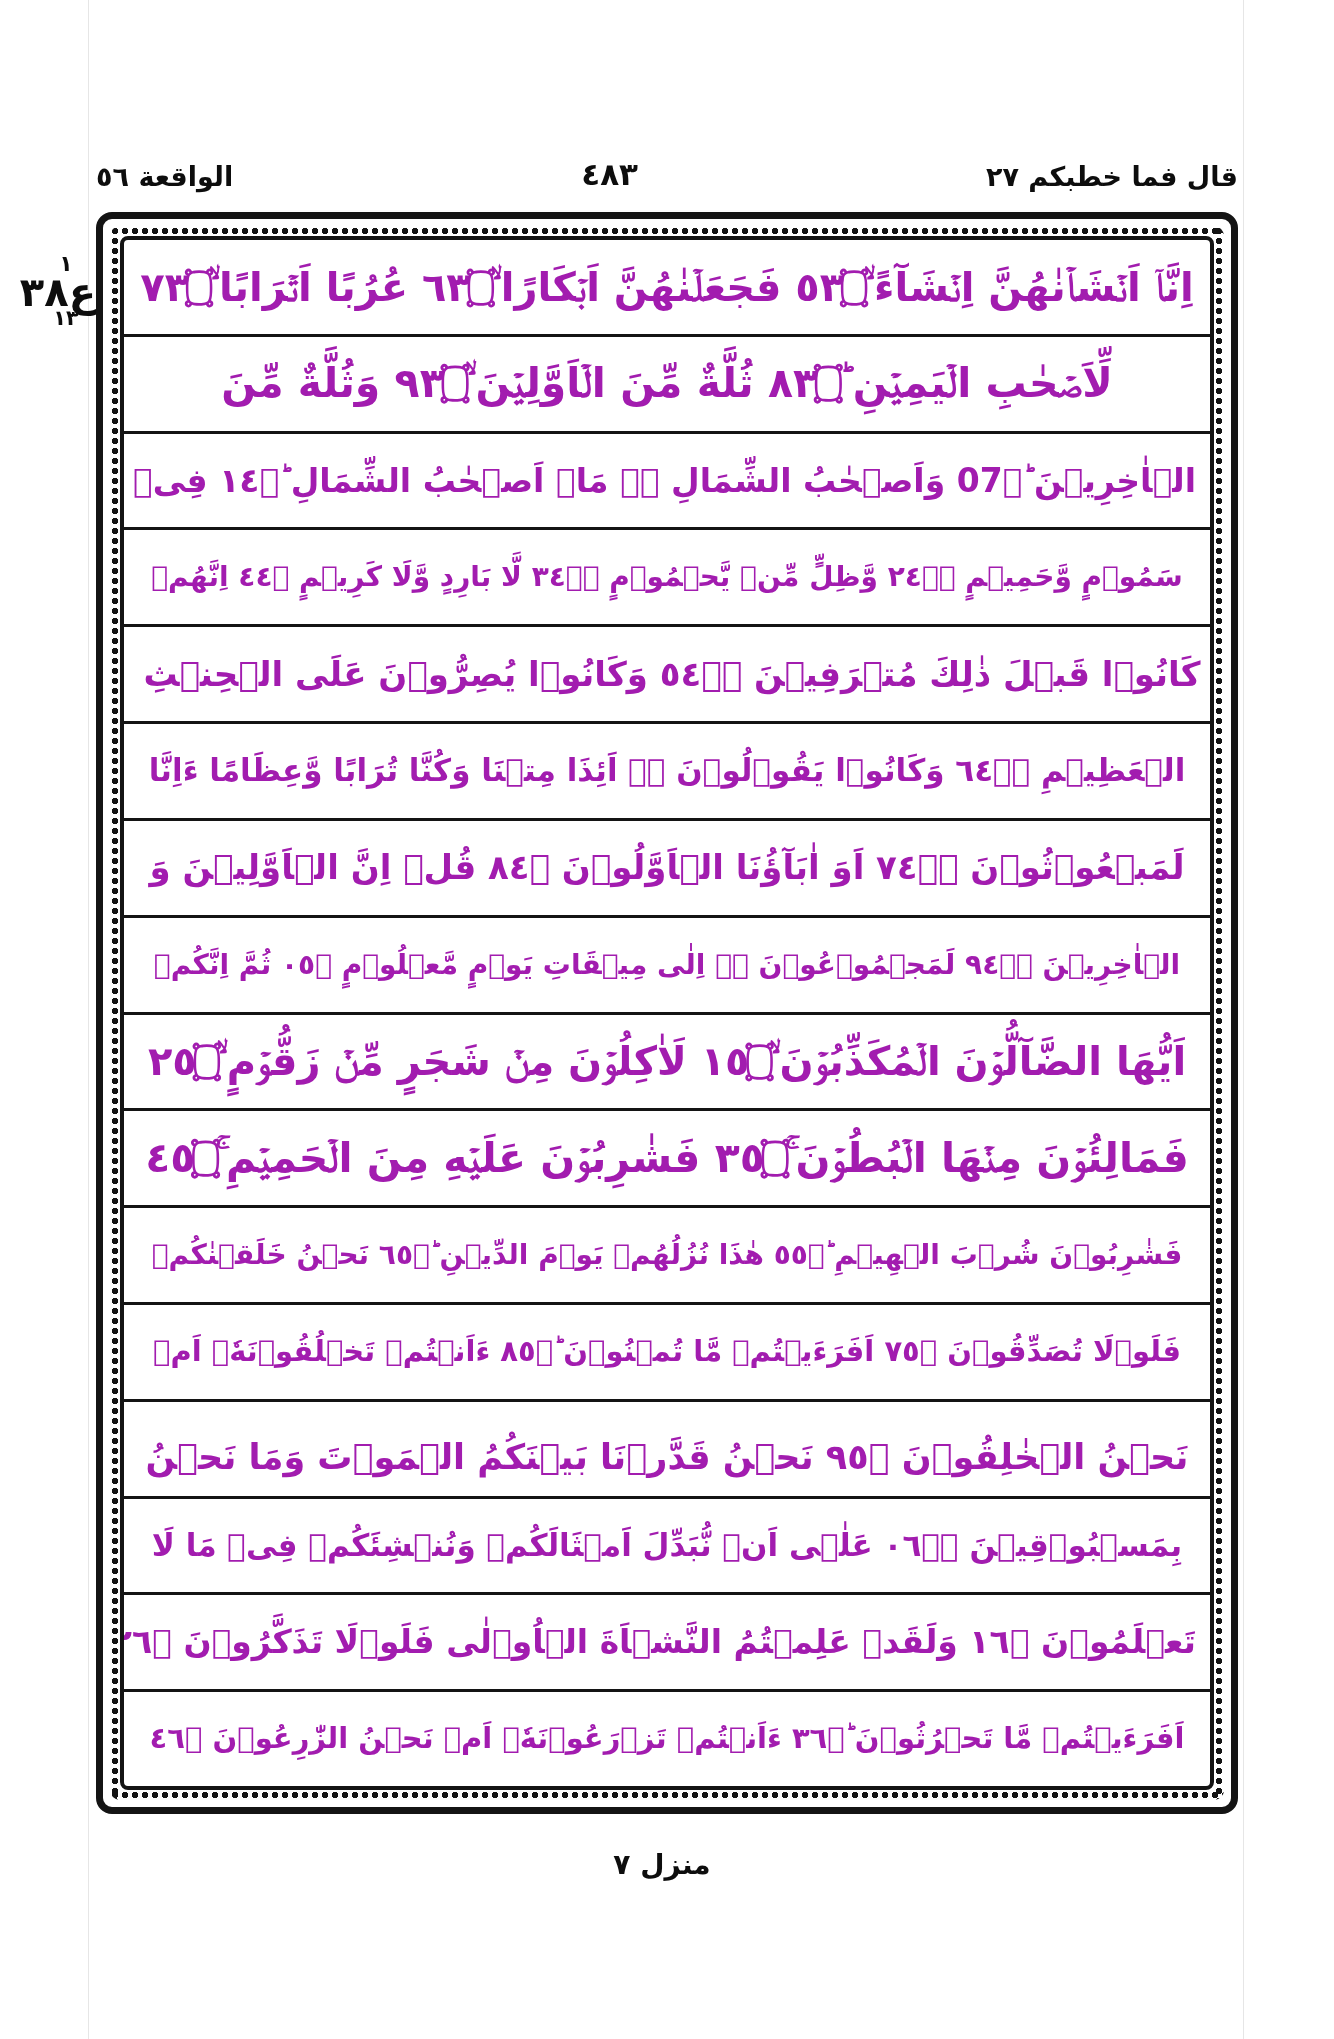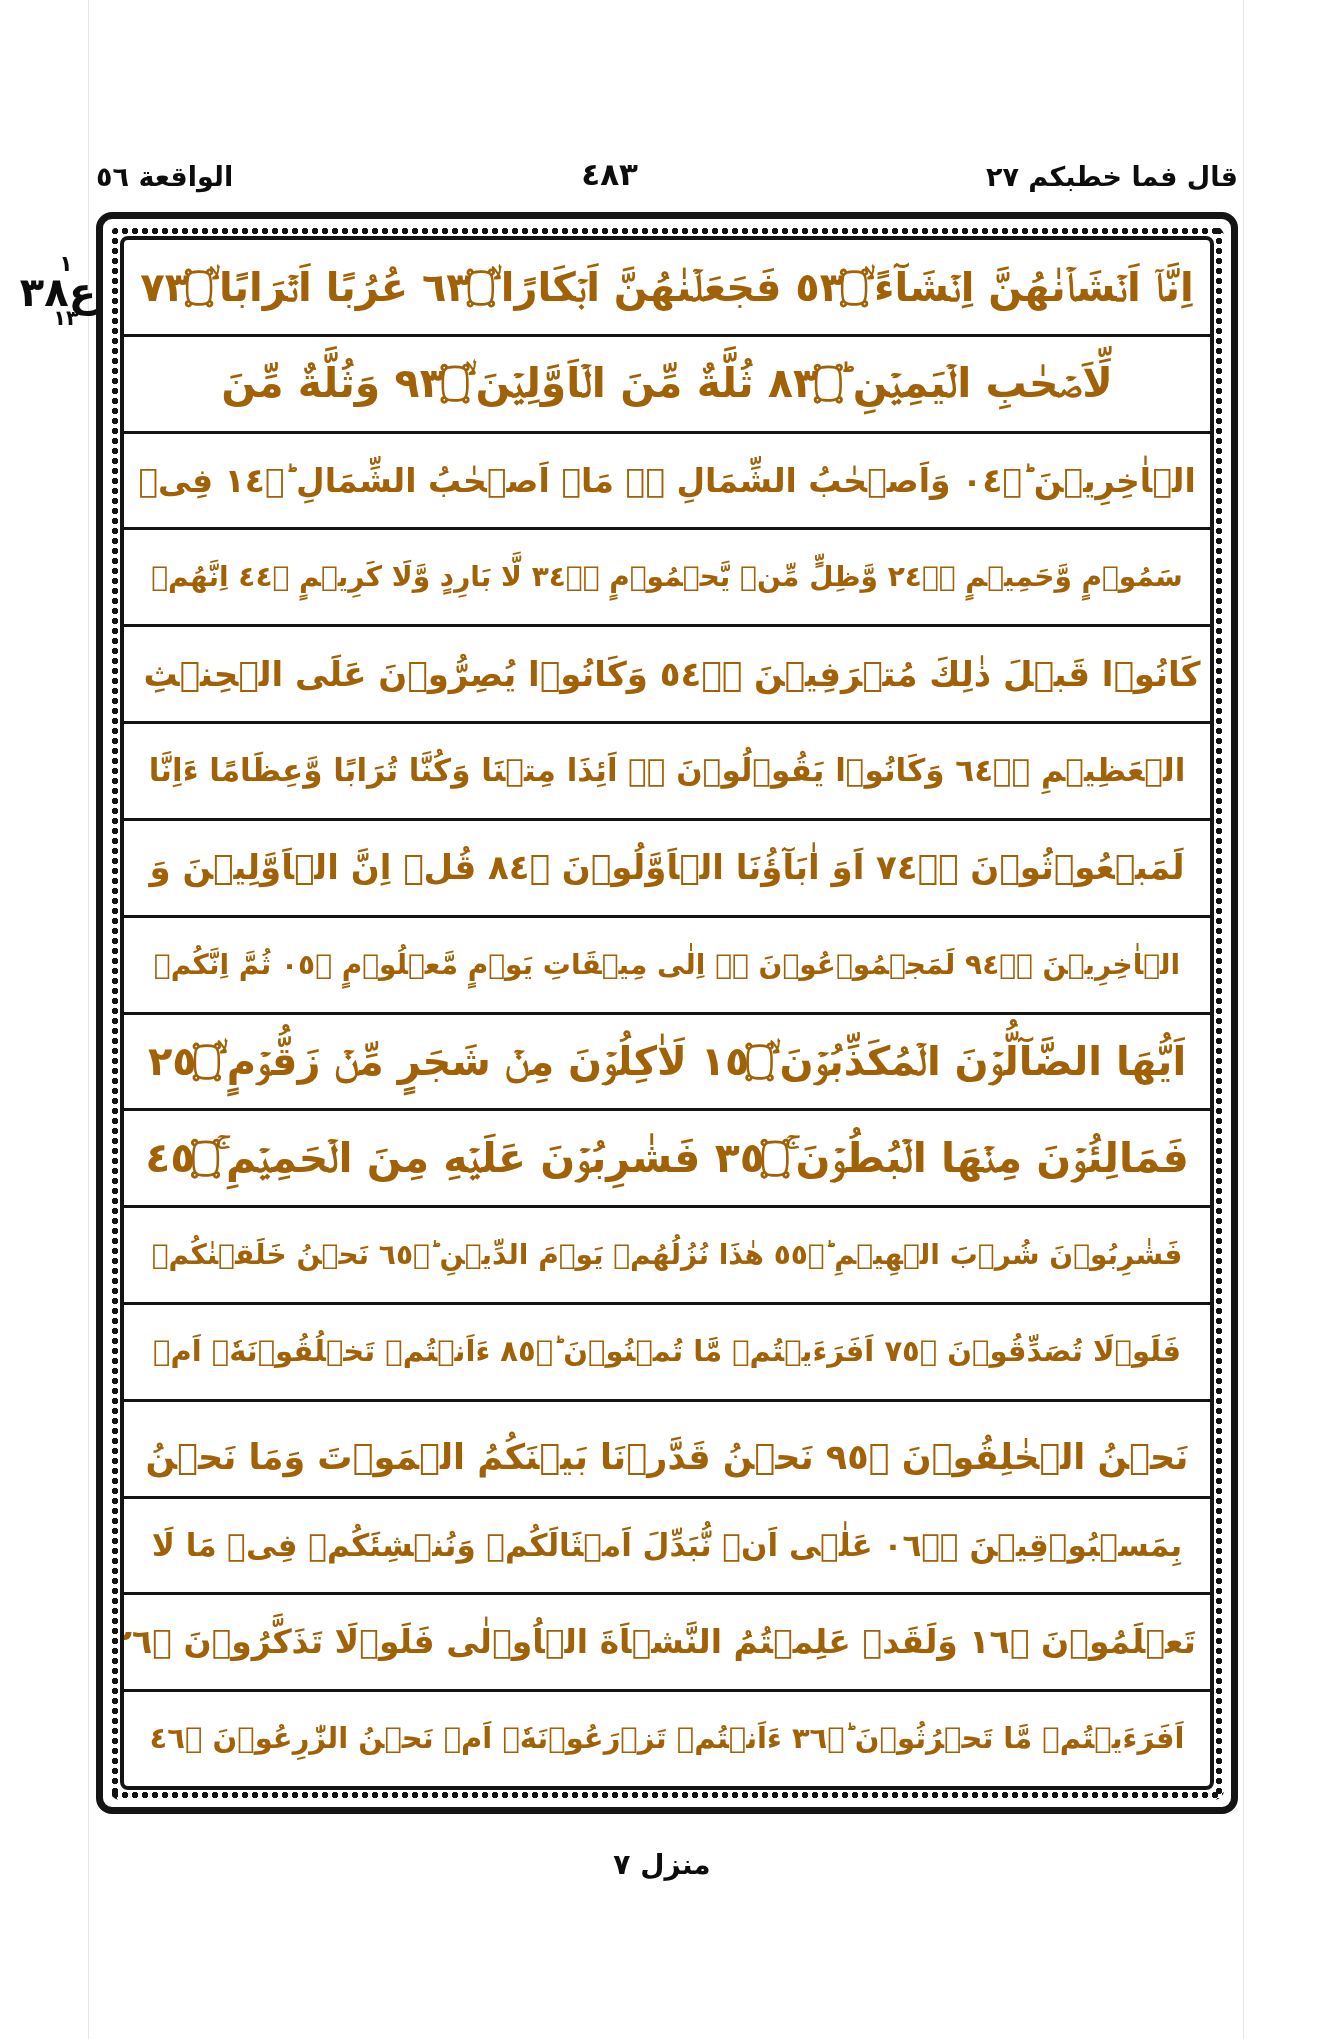--- a/index.html
+++ b/index.html
@@ -145,21 +145,21 @@
     direction: rtl;
     unicode-bidi: bidi-override;
     text-align: center;
     width: 100%;
     font-family: "DejaVu Sans", sans-serif;
     font-size: 41px;
     font-weight: 700;
     line-height: 1.15;
     letter-spacing: -0.5px;
     white-space: nowrap;
-    color: #a16207;
+    color: #a21caf;
     transform: scaleX(1.0);
   }
 
   
   .page-footer {
     position: absolute;
     left: 0;
     right: 10px;
     top: 1848px;
     text-align: center;
@@ -194,21 +194,21 @@
   <div class="frame-bead"></div>
   <div class="frame-inner">
     <div class="lines" id="lines-container">
         <div class="qline">
           <div class="qtext" style="font-size: 40px;">اِنَّاۤ اَنۡشَاۡنٰهُنَّ اِنۡشَآءً ۙ۝٣٥ فَجَعَلۡنٰهُنَّ اَبۡكَارًا ۙ۝٣٦ عُرُبًا اَتۡرَابًا ۙ۝٣٧</div>
         </div>
         <div class="qline">
           <div class="qtext" style="font-size: 41px;">لِّاَصۡحٰبِ الۡيَمِيۡنِ ؕ۝٣٨ ثُلَّةٌ مِّنَ الۡاَوَّلِيۡنَ ۙ۝٣٩ وَثُلَّةٌ مِّنَ</div>
         </div>
         <div class="qline">
-          <div class="qtext" style="font-size: 33px;">الۡاٰخِرِيۡنَ ؕ۝٤٠ وَاَصۡحٰبُ الشِّمَالِ ۙ۬ مَاۤ اَصۡحٰبُ الشِّمَالِ ؕ۝٤١ فِىۡ</div>
+          <div class="qtext" style="font-size: 33px;">الۡاٰخِرِيۡنَ ؕ۝70 وَاَصۡحٰبُ الشِّمَالِ ۙ۬ مَاۤ اَصۡحٰبُ الشِّمَالِ ؕ۝٤١ فِىۡ</div>
         </div>
         <div class="qline">
           <div class="qtext" style="font-size: 28px;">سَمُوۡمٍ وَّحَمِيۡمٍ ۙ۝٤٢ وَّظِلٍّ مِّنۡ يَّحۡمُوۡمٍ ۙ۝٤٣ لَّا بَارِدٍ وَّلَا كَرِيۡمٍ ۝٤٤ اِنَّهُمۡ</div>
         </div>
         <div class="qline">
           <div class="qtext" style="font-size: 34px; margin-left: 10px;">كَانُوۡا قَبۡلَ ذٰلِكَ مُتۡرَفِيۡنَ ۚ۝٤٥ وَكَانُوۡا يُصِرُّوۡنَ عَلَى الۡحِنۡثِ</div>
         </div>
         <div class="qline">
           <div class="qtext" style="font-size: 31px;">الۡعَظِيۡمِ ۚ۝٤٦ وَكَانُوۡا يَقُوۡلُوۡنَ ۙ۬ اَئِذَا مِتۡنَا وَكُنَّا تُرَابًا وَّعِظَامًا ءَاِنَّا</div>
         </div>

